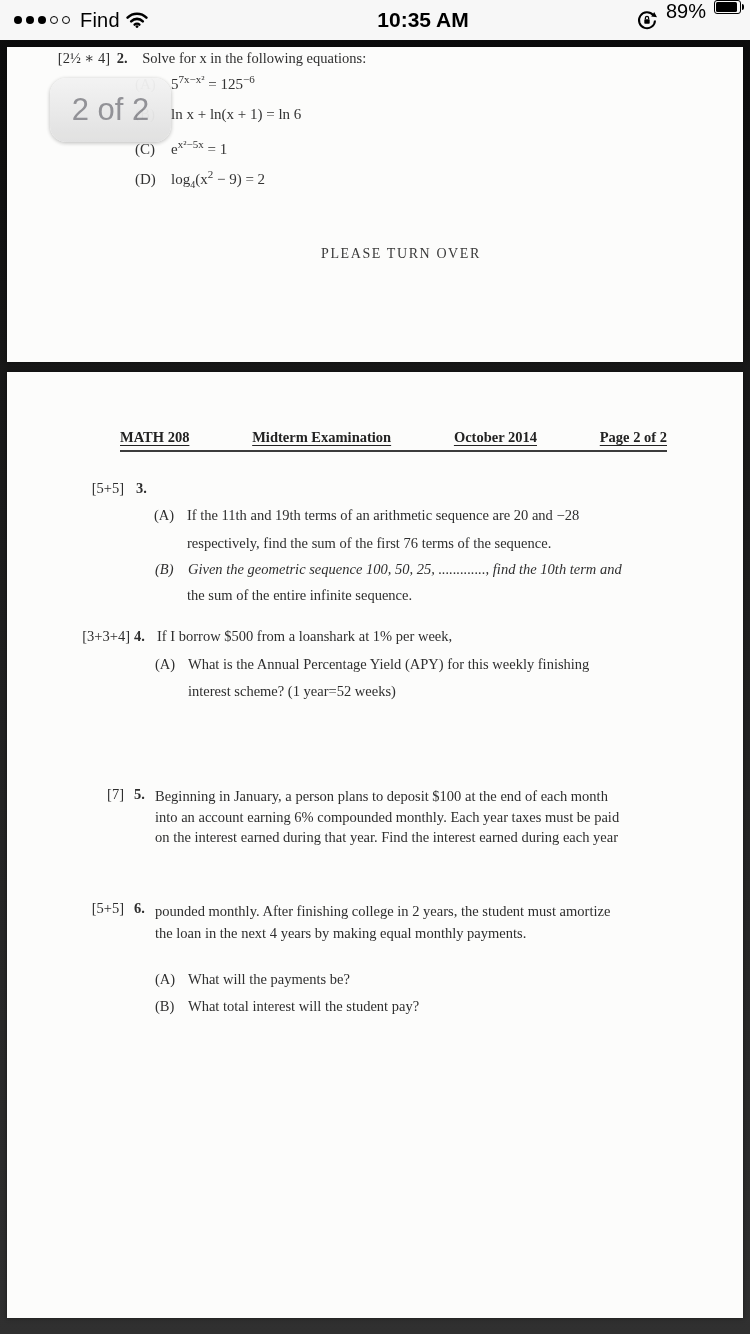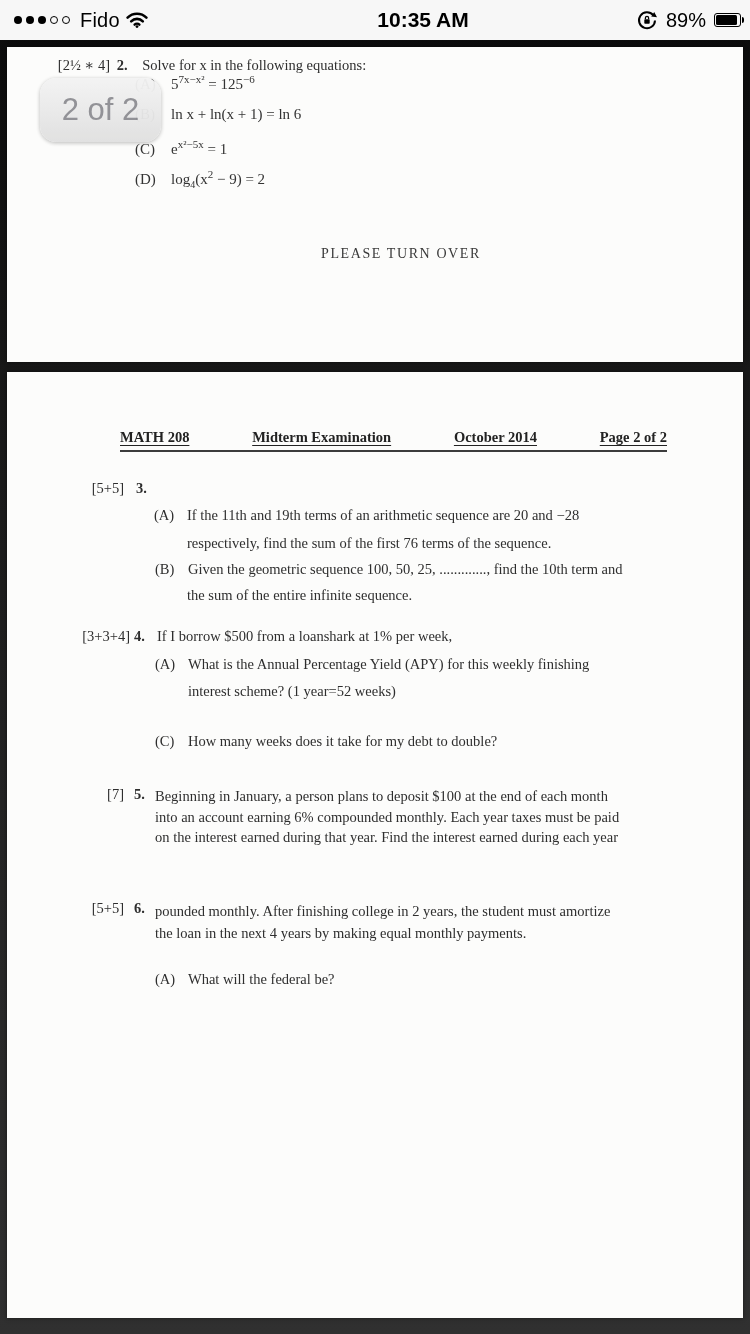--- a/index.html
+++ b/index.html
@@ -17,21 +17,21 @@
   .sig-dots { display:flex; align-items:center; gap:4px; margin-right:4px; }
   .sig-dots .dot { width:8px; height:8px; border-radius:50%; box-sizing:border-box; }
   .dot.on  { background:#000; }
   .dot.off { border:1.3px solid #000; background:transparent; }
   .carrier { font-size:20px; letter-spacing:.2px; }
   .sb-time {
     position:absolute; left:0; top:0; width:100%; height:40px;
     display:flex; align-items:center; justify-content:center;
     font-size:21px; font-weight:600;margin-left:48px;
   }
-  .sb-right { position:absolute; right:9px; top:0; height:40px; display:flex; align-items:center; gap:8px; }
+  .sb-right { position:absolute; right:9px; top:0; height:40px; display:flex; gap:8px; }
   .pct { font-size:20px; }
   .battery { position:relative; width:25px; height:12px; border:1.5px solid #000; border-radius:3px; box-sizing:content-box; }
   .battery .fill { position:absolute; left:1px; top:1px; bottom:1px; width:21px; background:#000; border-radius:1.5px; }
   .battery .nub { position:absolute; right:-4px; top:3px; width:2.5px; height:6px; background:#000; border-radius:0 2px 2px 0; }
   
   .page {
     position:absolute; left:7px; width:736px; background:#fcfcfb;
     color:#2e2e2e;
     font-family:"Liberation Serif","DejaVu Serif",serif;
     box-shadow:0 0 4px rgba(0,0,0,.5);
@@ -41,21 +41,21 @@
   .abs { position:absolute; white-space:nowrap; }
   .body-txt { font-size:14.5px; }
   .eq { font-size:15px; color:#333; }
   .eq sup { font-size:11px; }
   .eq sub { font-size:10px; }
   .eq .lbl { display:inline-block; width:36px; }
   .pts { text-align:right; }
   
   .turnover { font-size:14px; letter-spacing:1.6px; color:#3a3a3a; }
   .page-badge {
-    position:absolute; left:33px; top:31px; width:121px; height:64px;
+    position:absolute; left:43px; top:31px; width:121px; height:64px;
     border-radius:16px;
     background:linear-gradient(180deg,#f3f3f3 0%,#e9e9e9 55%,#e0e0e0 100%);
     box-shadow:0 1px 4px rgba(0,0,0,.28);
     display:flex; align-items:center; justify-content:center;
     font-family:"Liberation Sans",sans-serif;
     font-size:31px; color:#8e8e93; opacity:.96;
   }
   
   .exam-header {
     position:absolute; left:113px; top:57px; width:547px;
@@ -73,21 +73,21 @@
 
   <div class="statusbar">
     <div class="sb-left">
       <span class="sig-dots">
         <span class="dot on"></span>
           <span class="dot on"></span>
           <span class="dot on"></span>
           <span class="dot off"></span>
           <span class="dot off"></span>
       </span>
-      <span class="carrier">Fido</span>
+      <span class="carrier">Find</span>
       <span style="display:flex;align-items:center;">
         <svg width="22" height="16" viewBox="0 0 22 16">
           <path d="M1.6 5.6 A 13.4 13.4 0 0 1 20.4 5.6" fill="none" stroke="#000" stroke-width="2.6" stroke-linecap="round"></path>
           <path d="M5.2 9.3 A 8.2 8.2 0 0 1 16.8 9.3" fill="none" stroke="#000" stroke-width="2.6" stroke-linecap="round"></path>
           <path d="M8.6 12.7 A 3.4 3.4 0 0 1 13.4 12.7" fill="none" stroke="#000" stroke-width="2.4" stroke-linecap="round"></path>
           <circle cx="11" cy="14.6" r="1.4" fill="#000"></circle>
         </svg>
       </span>
     </div>
     <div class="sb-time">10:35 AM</div>
@@ -103,21 +103,21 @@
       <span class="pct">89%</span>
       <span class="battery">
         <span class="fill"></span>
           <span class="nub"></span>
       </span>
     </div>
   </div>
 
   <div class="page" id="page1">
     <div class="abs body-txt" style="left:48px; top:3px;">
-      <span class="pts" style="display:inline-block;width:55px;margin-top:7px;">[2½ ∗ 4]</span>
+      <span class="pts" style="display:inline-block;width:55px;">[2½ ∗ 4]</span>
       <span style="display:inline-block;width:22px;margin-left:3px;font-weight:bold;">2.</span>
       <span>Solve for x in the following equations:</span>
     </div>
 
     <div class="abs eq" style="left:128px; top:26px;">
       <span class="lbl">(A)</span><span>5</span><sup>7x−x²</sup><span> = 125</span><sup>−6</sup>
     </div>
     <div class="abs eq" style="left:128px; top:59px;">
       <span class="lbl">(B)</span><span>ln x + ln(x + 1) = ln 6</span>
     </div>
@@ -142,48 +142,48 @@
       <span>October 2014</span>
       <span>Page 2 of 2</span>
     </div>
 
     <div class="abs pts body-txt" style="left:0; top:108px; width:117px;">[5+5]</div>
     <div class="abs body-txt" style="left:129px; top:108px; font-weight:bold;">3.</div>
     <div class="abs body-txt" style="left:147px; top:135px;">
       <span class="q-label">(A)</span><span>If the 11th and 19th terms of an arithmetic sequence are 20 and −28</span>
     </div>
     <div class="abs body-txt" style="left:180px; top:163px;">respectively, find the sum of the first 76 terms of the sequence.</div>
-    <div class="abs body-txt" style="left:148px; top:189px;">
+    <div class="abs body-txt" style="left:148px; top:189px;font-style:italic;">
       <span class="q-label">(B)</span><span>Given the geometric sequence 100, 50, 25, ............., find the 10th term and</span>
     </div>
     <div class="abs body-txt" style="left:180px; top:215px;">the sum of the entire infinite sequence.</div>
 
     <div class="abs pts body-txt" style="left:0; top:256px; width:117px;padding-left:6px;">[3+3+4]</div>
     <div class="abs body-txt" style="left:127px; top:256px; font-weight:bold;">4.</div>
     <div class="abs body-txt" style="left:150px; top:256px;">If I borrow $500 from a loanshark at 1% per week,</div>
     <div class="abs body-txt" style="left:148px; top:284px;">
       <span class="q-label">(A)</span><span>What is the Annual Percentage Yield (APY) for this weekly finishing</span>
     </div>
     <div class="abs body-txt" style="left:181px; top:311px;">interest scheme? (1 year=52 weeks)</div>
-    <div class="abs body-txt" style="left:148px; top:361px;">
-      <span class="q-label">(C)</span><span>How many weeks does it take for my debt to double?</span>
-    </div>
 
     <div class="abs pts body-txt" style="left:0; top:414px; width:117px;">[7]</div>
     <div class="abs body-txt" style="left:127px; top:414px; font-weight:bold;">5.</div>
     <div class="abs body-txt" style="left:148px; top:414px; line-height:20.5px;">
       <div>Beginning in January, a person plans to deposit $100 at the end of each month</div>
       <div>into an account earning 6% compounded monthly. Each year taxes must be paid</div>
       <div>on the interest earned during that year. Find the interest earned during each year</div>
     </div>
 
     <div class="abs pts body-txt" style="left:0; top:528px; width:117px;">[5+5]</div>
     <div class="abs body-txt" style="left:127px; top:528px; font-weight:bold;">6.</div>
     <div class="abs body-txt" style="left:148px; top:528px; line-height:22px;">
       <div>pounded monthly. After finishing college in 2 years, the student must amortize</div>
       <div>the loan in the next 4 years by making equal monthly payments.</div>
     </div>
     <div class="abs body-txt" style="left:148px; top:599px;">
-      <span class="q-label">(A)</span><span>What will the federal be?</span>
+      <span class="q-label">(A)</span><span>What will the payments be?</span>
+    </div>
+    <div class="abs body-txt" style="left:148px; top:626px;">
+      <span class="q-label">(B)</span><span>What total interest will the student pay?</span>
     </div>
   </div>
 
 </div>
 
 </body></html>

